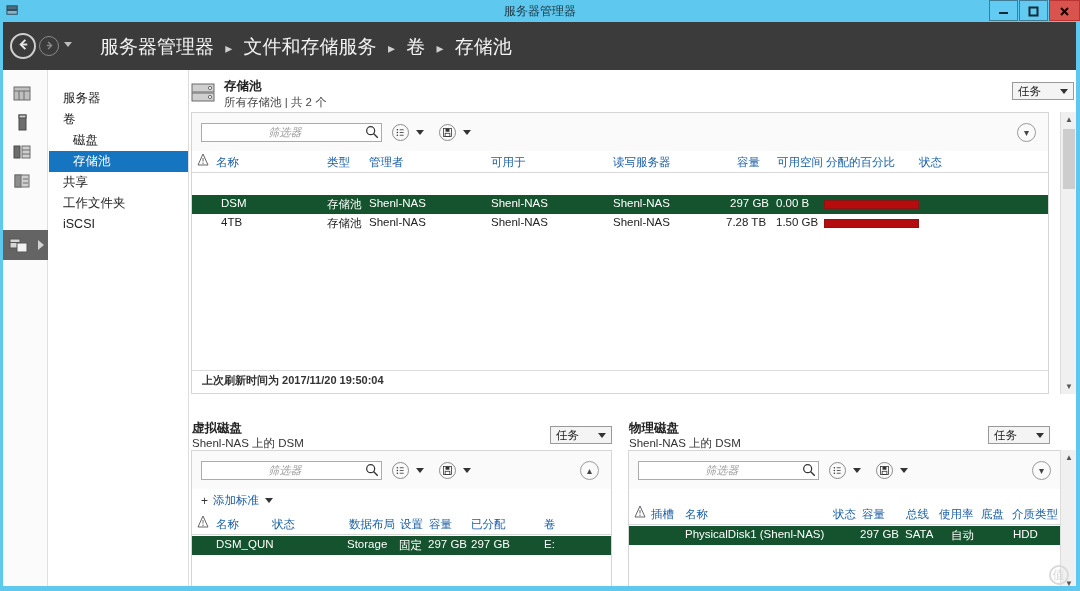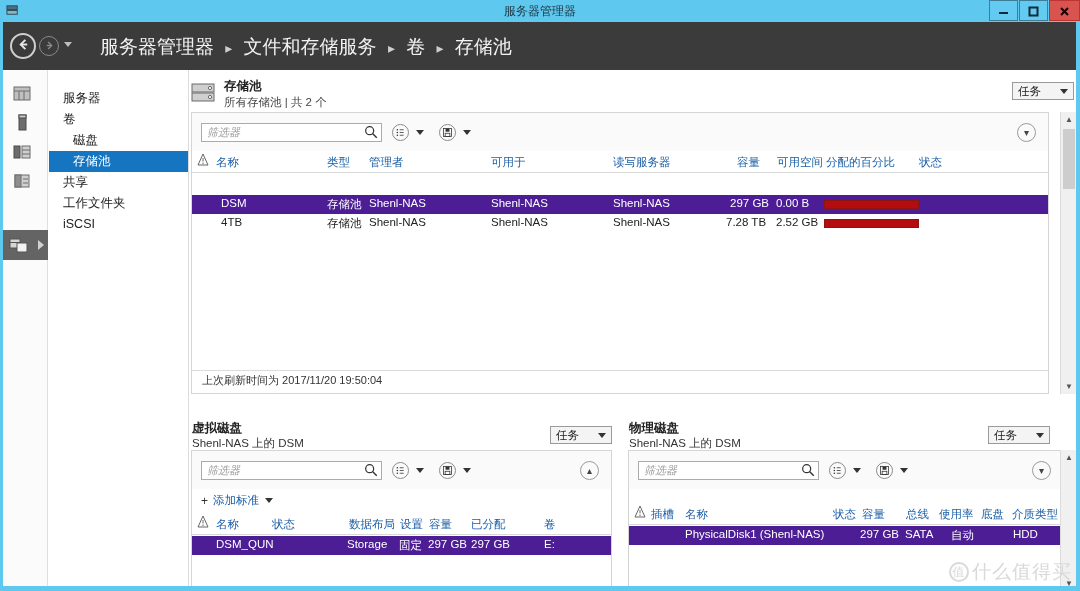--- a/index.html
+++ b/index.html
@@ -119,21 +119,21 @@
     position: absolute; height: 18px; border: 1px solid #9a9a9a; background: #f4f4f4;
     font-size: 11.5px; color: #222; display: flex; align-items: center; justify-content: space-between;
     padding: 0 5px;
   }
   .task-btn .cv {
     width: 0; height: 0; border-left: 4px solid transparent; border-right: 4px solid transparent;
     border-top: 5px solid #333; margin-left: 8px;
   }
 
   .panel {
-    position: absolute; background: #fff; border: 1px solid #d5d5d5;
+    position: absolute; background: #fff; border: 1px solid #d5d5d5; text-align: center;
   }
   .filterbar { position: absolute; left: 0; top: 0; width: 100%; height: 38px; background: #fafafa; }
   .filterbox {
     position: absolute; left: 9px; top: 10px; height: 19px; background: #fff;
     border: 1px solid #ababab; display: flex; align-items: center;
   }
   .filterbox .ph { font-size: 11px; color: #9a9a9a; font-style: italic; padding-left: 5px; flex: 1; }
   .filterbox .mag { width: 18px; height: 17px; position: relative; }
   .icon-btn { position: absolute; top: 11px; width: 17px; height: 17px; border-radius: 50%; border: 1px solid #8a8a8a; display: flex; align-items: center; justify-content: center; }
   .mini-caret {
@@ -149,35 +149,35 @@
   .thead {
     position: absolute; left: 0; width: 100%; height: 22px;
     border-bottom: 1px solid #d8d8d8; background: #fff;
   }
   .th {
     position: absolute; top: 4px; font-size: 11.5px; color: #1b5ea6; white-space: nowrap;
   }
   .warn-ico { position: absolute; left: 5px; top: 2px; width: 12px; height: 16px; }
 
   .trow { position: absolute; left: 0; width: 100%; height: 19px; }
-  .trow.sel { background: #4c1d95; }
+  .trow.sel { background: #14532d; }
   .trow .cell { position: absolute; top: 2px; font-size: 11.5px; color: #222; white-space: nowrap; }
   .trow.sel .cell { color: #fff; }
   .grouprow { position: absolute; left: 0; width: 100%; height: 19px; }
   .grouprow .gtxt { position: absolute; left: 28px; top: 1px; font-size: 12.5px; color: #222; }
   .grouprow .gtri {
     position: absolute; left: 14px; top: 7px; width: 0; height: 0;
     border-left: 5px solid transparent; border-right: 5px solid transparent; border-top: 6px solid #444;
   }
 
   .allocbar {
     position: absolute; height: 9px; border: 1px solid #8d1414; background: #b50d0d;
   }
   .refresh-note {
-    position: absolute; font-size: 11px; color: #333; white-space: nowrap;
+    position: absolute; font-size: 11px; color: #333; white-space: nowrap; font-weight: bold;
   }
 
   .sub-title { position: absolute; font-size: 12.5px; font-weight: bold; color: #222; }
   .sub-sub { position: absolute; font-size: 11.5px; color: #333; }
 
   .addstd {
     position: absolute; font-size: 11.5px; color: #1b5ea6; display: flex; align-items: center;
   }
   .addstd .plus { color: #333; margin-right: 5px; font-size: 12px; }
   .addstd .cv {
@@ -401,21 +401,21 @@
           <div class="allocbar" style="left:632px; top:5px; width:95px;"></div>
         </div>
 
         <div class="trow" style="top:101px">
           <div class="cell" style="left:29px">4TB</div>
           <div class="cell" style="left:135px">存储池</div>
           <div class="cell" style="left:177px">Shenl-NAS</div>
           <div class="cell" style="left:299px">Shenl-NAS</div>
           <div class="cell" style="left:421px">Shenl-NAS</div>
           <div class="cell" style="left:534px">7.28 TB</div>
-          <div class="cell" style="left:584px">2.52 GB</div>
+          <div class="cell" style="left:584px">1.50 GB</div>
           <div class="allocbar" style="left:632px; top:5px; width:95px;"></div>
         </div>
 
         <div style="position:absolute; left:0; bottom:22px; width:100%; height:1px; background:#dcdcdc"></div>
         <div class="refresh-note" style="left:10px; bottom:5px">上次刷新时间为 2017/11/20 19:50:04</div>
       </div>
 
       <div>
         <div class="sub-title" style="left:2px; top:350px">虚拟磁盘</div>
         <div class="sub-sub" style="left:2px; top:366px">Shenl-NAS 上的 DSM</div>
@@ -564,19 +564,18 @@
       <div class="scrollbar-v" style="right:4px; top:380px; height:141px">
         <div class="sb-arrow" style="top:0">▲</div>
         <div class="sb-arrow" style="bottom:0">▼</div>
       </div>
 
     </div>
   </div>
 
   <div class="watermark">
     <span class="ring">值</span>
-    <span>什么值得买</span>
   </div>
 
   <div class="left-edge"></div>
   <div class="right-edge"></div>
   <div class="bottom-edge"></div>
 </div>
 
 </body></html>

